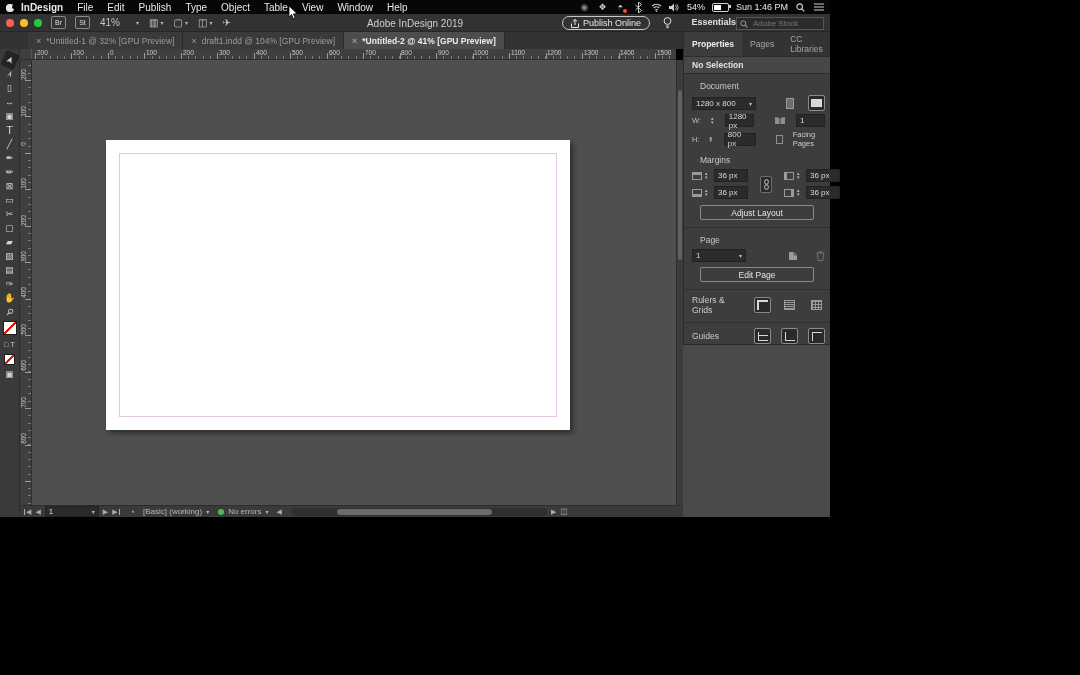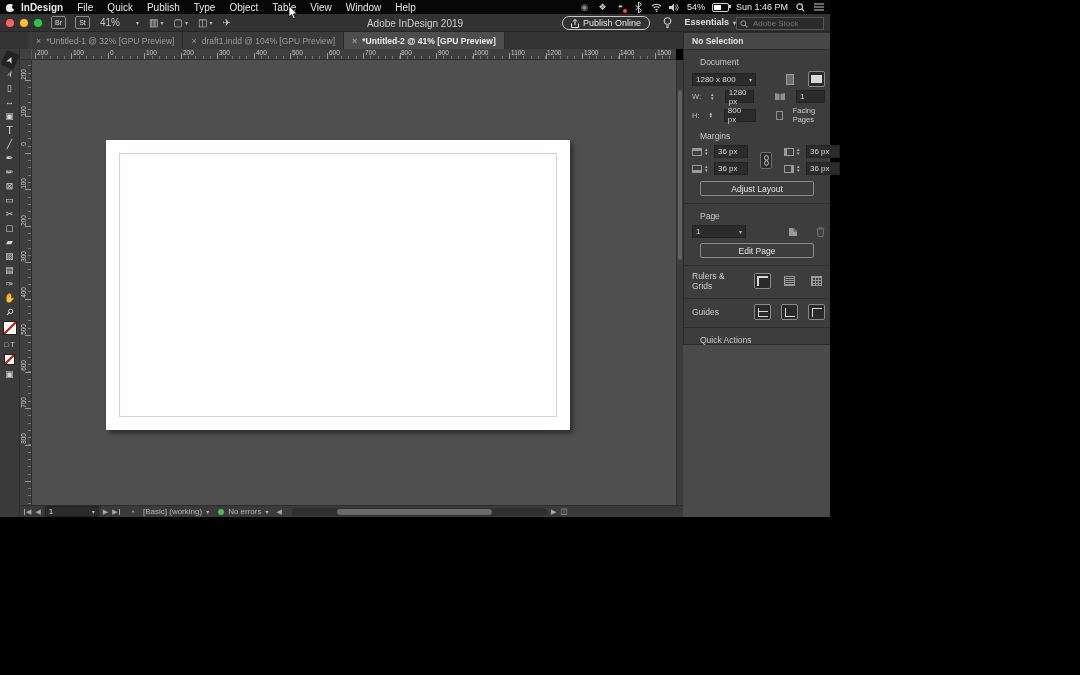--- a/index.html
+++ b/index.html
@@ -29,21 +29,21 @@
   .traffic{width:8px;height:8px;border-radius:50%;margin-left:6px;}
   .sqbtn{width:13px;height:11px;border:1px solid #8b8b8b;border-radius:2px;font-size:7px;color:#ddd;
          display:flex;align-items:center;justify-content:center;margin-left:9px;}
   .tb-group{display:flex;align-items:center;gap:2px;margin-left:10px;color:#c4c4c4;}
   .chev{font-size:6px;color:#b9b9b9;}
   #tb-title{position:absolute;left:0;top:0;width:830px;height:18px;display:flex;align-items:center;justify-content:center;
             font-size:10px;color:#cfcfcf;pointer-events:none;}
   #publish{position:absolute;right:180px;top:2px;height:12px;border:1px solid #c6c6c6;border-radius:8px;
            display:flex;align-items:center;gap:4px;padding:0 8px;font-size:9px;color:#e4e4e4;}
   #bulb{position:absolute;right:158px;top:3px;}
-  #workspace{position:absolute;right:94px;top:3px;display:flex;gap:4px;align-items:center;font-weight:bold;font-size:9px;color:#e0e0e0;}
+  #workspace{position:absolute;right:94px;top:3px;display:flex;gap:4px;align-items:center;font-weight:bold;font-size:9px;color:#e0e0e0;flex-direction:column;}
   #stock-search{position:absolute;right:6px;top:3px;width:80px;height:11px;background:#2b2b2b;border:1px solid #555;
                 border-radius:0;display:flex;align-items:center;gap:3px;padding:0 3px;}
   #stock-search input{background:transparent;border:0;outline:0;color:#9a9a9a;font-size:8px;width:64px;
                       font-family:"Liberation Sans",sans-serif;}
 
   
   #tabbar{left:0;top:32px;width:830px;height:17px;background:#333;display:flex;box-sizing:border-box;padding-left:28px;}
   .doctab{display:flex;align-items:center;gap:5px;padding:0 8px;font-size:8.5px;color:#9c9c9c;background:#3a3a3a;
           border-right:1px solid #2b2b2b;white-space:nowrap;}
   .doctab.active{background:#4d4d4d;color:#ececec;font-weight:bold;}
@@ -126,21 +126,21 @@
 
 <div id="stage">
 
   <div id="menubar" class="abs">
     <span class="apple">
         <i></i>
         <u></u>
       </span>
     <span class="menu-item appname">InDesign</span>
     <span class="menu-item">File</span>
-    <span class="menu-item">Quick</span>
+    <span class="menu-item">Edit</span>
     <span class="menu-item">Publish</span>
     <span class="menu-item">Type</span>
     <span class="menu-item">Object</span>
     <span class="menu-item">Table</span>
     <span class="menu-item">View</span>
     <span class="menu-item">Window</span>
     <span class="menu-item">Help</span>
     <span id="menu-right">
       <span class="mb-ic" style="color:#8a8a8a;">◉</span>
       <span class="mb-ic">❖</span>
@@ -352,20 +352,25 @@
     <span class="chev">▾</span>
     <span class="nav-ic" style="margin-left:4px;">◀</span>
     <span id="hscroll">
         <span class="thumb"></span>
       </span>
     <span class="nav-ic">▶</span>
     <span class="nav-ic" style="font-size:8px;">◫</span>
   </div>
 
   <div id="panel" class="abs">
+    <div id="panel-tabs">
+      <span class="ptab active">Properties</span>
+      <span class="ptab">Pages</span>
+      <span class="ptab">CC Libraries</span>
+    </div>
     <div id="no-selection">No Selection</div>
 
     <div class="sect-label">Document</div>
     <div class="prow">
       <span class="fld" style="width:56px;justify-content:space-between;">
         <span>1280 x 800</span>
         <span class="chev">▾</span>
       </span>
       <span style="flex:1"></span>
       <span class="icbox">

